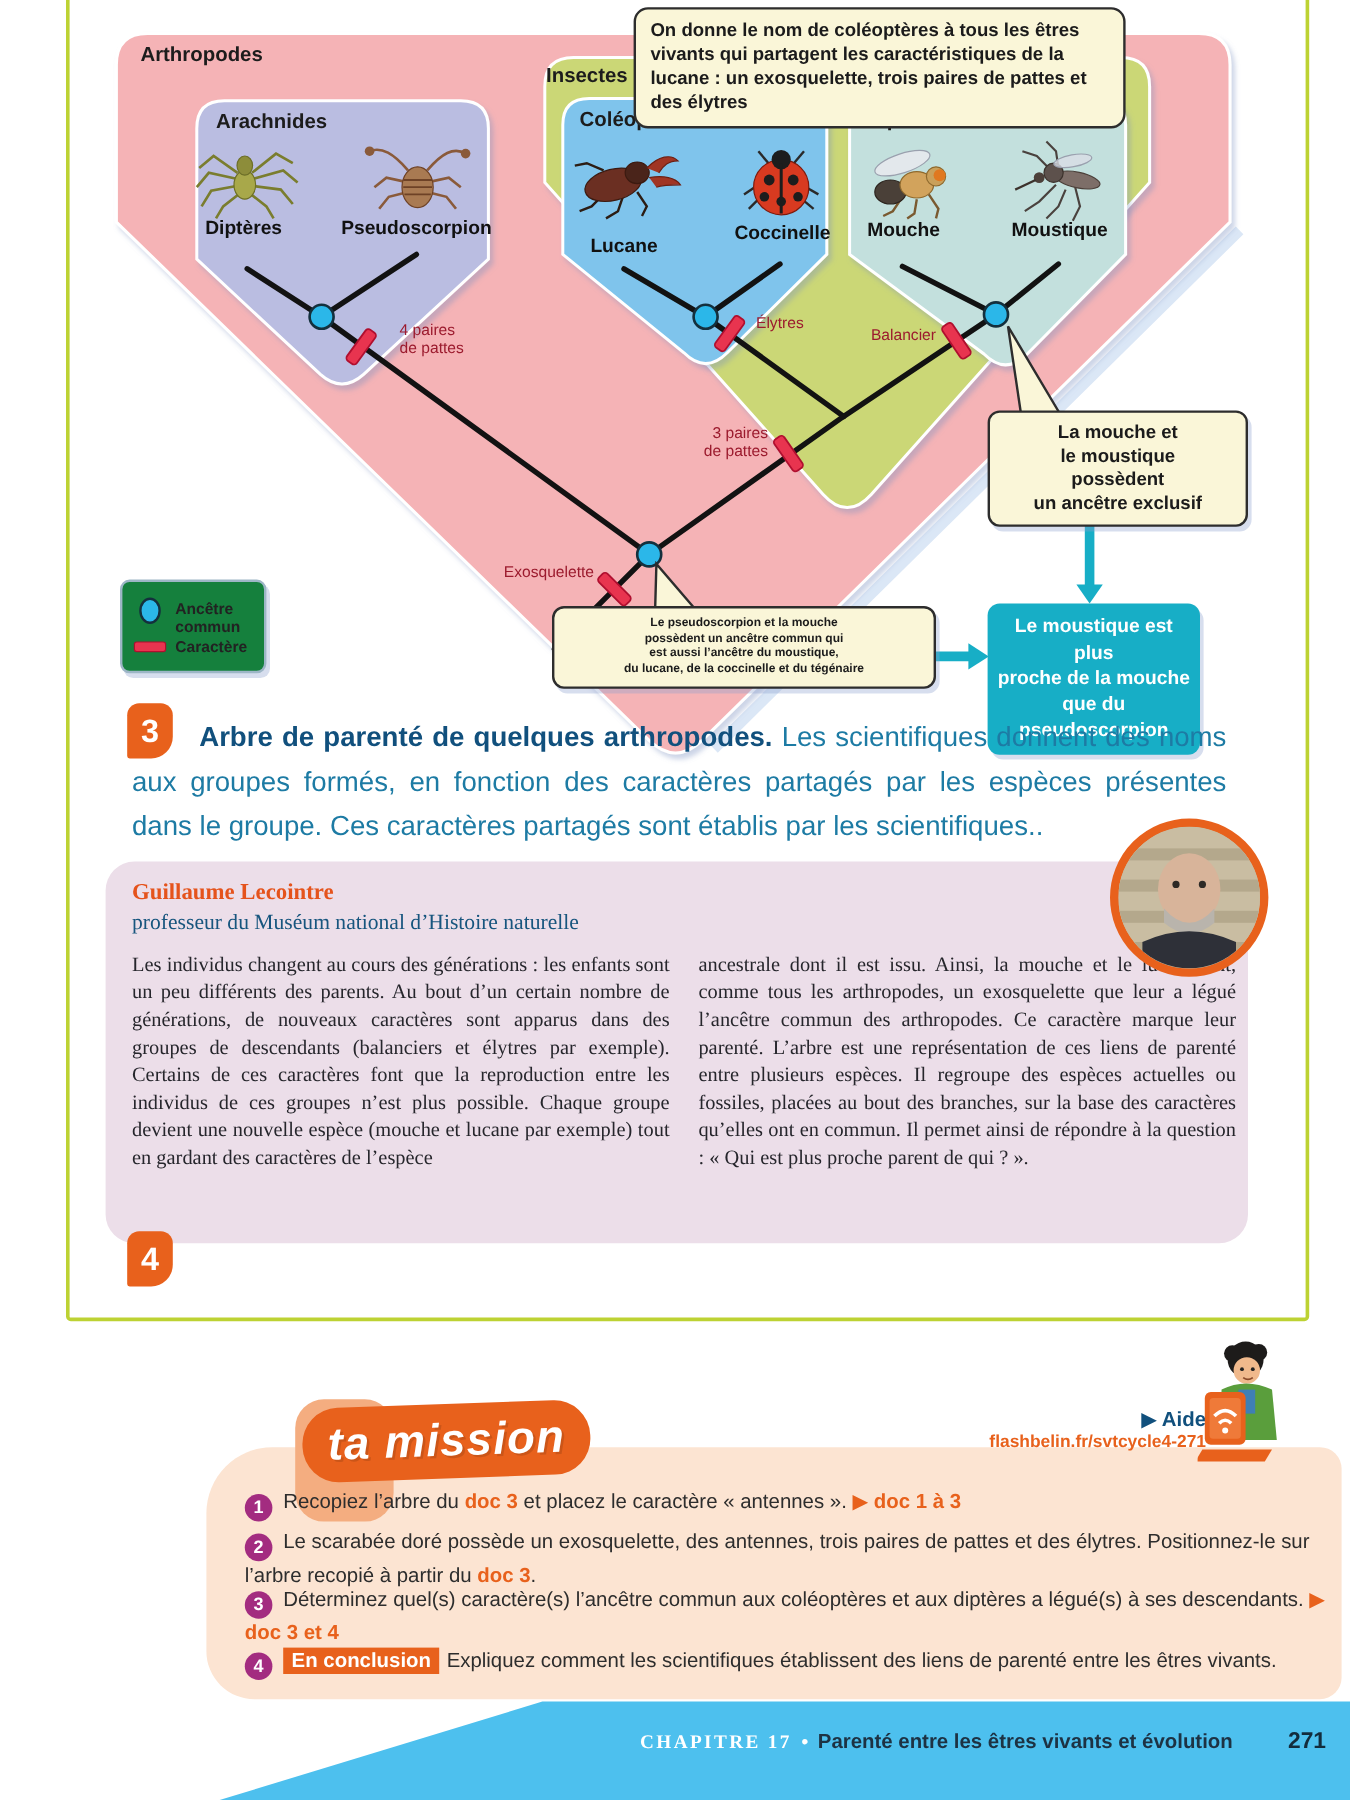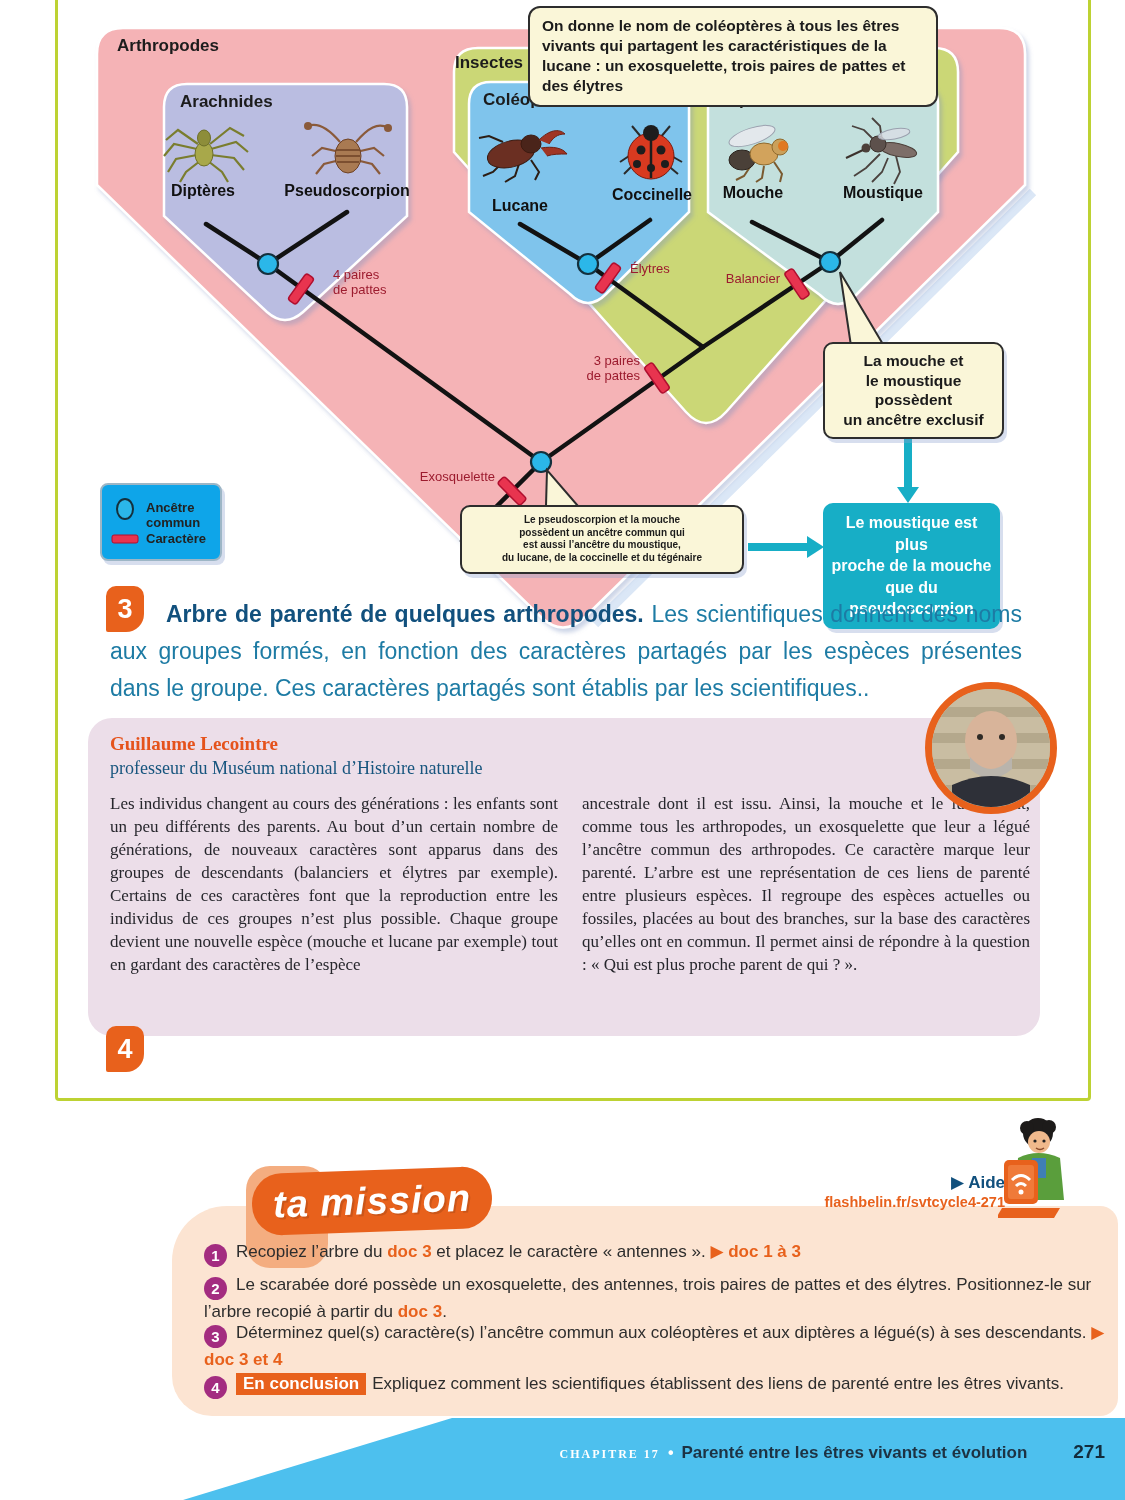--- a/index.html
+++ b/index.html
@@ -9,27 +9,27 @@
   
   .frame{position:absolute;left:55px;top:-14px;width:1030px;height:1109px;
          border:3px solid #bdd233;border-radius:4px;}
   
   .grouplbl{font-weight:bold;font-size:17px;color:#1c1c1c;white-space:nowrap;}
   .specieslbl{font-weight:bold;font-size:16px;color:#111;transform:translateX(-50%);white-space:nowrap;}
   .charlbl{font-weight:normal;font-size:13px;color:#9c1b2e;line-height:1.15;white-space:pre-line;}
   .charlbl.right{text-align:right;transform:translateX(-100%);}
   
   .callout{background:#faf6d8;border:2px solid #2d2d2d;border-radius:10px;
-           padding:7px 10px;font-size:15.5px;font-weight:600;line-height:1.27;color:#1b1b1b;
+           padding:7px 28px;font-size:15.5px;font-weight:600;line-height:1.27;color:#1b1b1b;
            box-shadow:3px 4px 0 rgba(140,160,205,.35);white-space:pre-line;text-align:center;}
   .tealbox{background:#17aec6;color:#fff;border-radius:10px;padding:9px 8px;
            font-size:16px;font-weight:bold;line-height:1.35;text-align:center;white-space:pre-line;
            box-shadow:3px 4px 0 rgba(140,160,205,.35);}
   
-  .legend{background:#0ea5e9;border:2px solid #9db6c6;border-radius:8px;
+  .legend{background:#15803d;border:2px solid #9db6c6;border-radius:8px;
           box-shadow:3px 4px 0 rgba(140,160,205,.35);}
   .legend .lbl{font-size:13px;font-weight:600;color:#222;}
   
   .numbadge{position:absolute;width:38px;height:46px;background:#e8611c;color:#fff;
             font-weight:bold;font-size:27px;display:flex;align-items:center;justify-content:center;
             border-radius:10px 10px 18px 2px;}
   .caption{font-size:23px;line-height:1.6;color:#1d7ba4;text-indent:56px;text-align:justify;}
   .caption b{color:#11507d;}
   
   .panel-pink{background:#ecdee9;border-radius:24px;}
@@ -50,21 +50,21 @@
   .aide .a2{color:#e8611c;font-weight:bold;font-size:14.5px;}
   .task{position:absolute;left:204px;width:905px;font-size:17px;line-height:23px;color:#2d2d2d;font-weight:500;}
   .tbadge{display:inline-flex;width:23px;height:23px;border-radius:50%;background:#a32c80;color:#fff;
           font-weight:bold;font-size:15px;align-items:center;justify-content:center;margin-right:9px;
           vertical-align:-4px;}
   .task .txt{display:inline;}
   .docref{color:#e8611c;font-weight:bold;}
   .enconcl{background:#e8611c;color:#fff;font-weight:bold;padding:1px 7px 2px;margin-right:6px;}
   
   .footrow{position:absolute;top:1441px;right:20px;white-space:nowrap;}
-  .chap{font-family:"Liberation Serif","DejaVu Serif",serif;color:#fff;font-weight:bold;font-size:12px;letter-spacing:2px;}
+  .chap{font-family:"Liberation Serif","DejaVu Serif",serif;color:#fff;font-weight:bold;font-size:16px;letter-spacing:2px;}
   .sep{color:#fff;font-weight:bold;margin:0 8px;}
   .foottitle{color:#1d3243;font-weight:bold;font-size:17px;}
   .pagenum{color:#132c3c;font-weight:bold;font-size:19px;margin-left:46px;}
   .bubble-top{background:#faf6d8;border:2px solid #2d2d2d;border-radius:12px;padding:8px 12px;
               font-size:15.5px;font-weight:600;line-height:1.3;color:#1b1b1b;}
 </style>
 </head>
 <body>
 
 <div id="stage">

